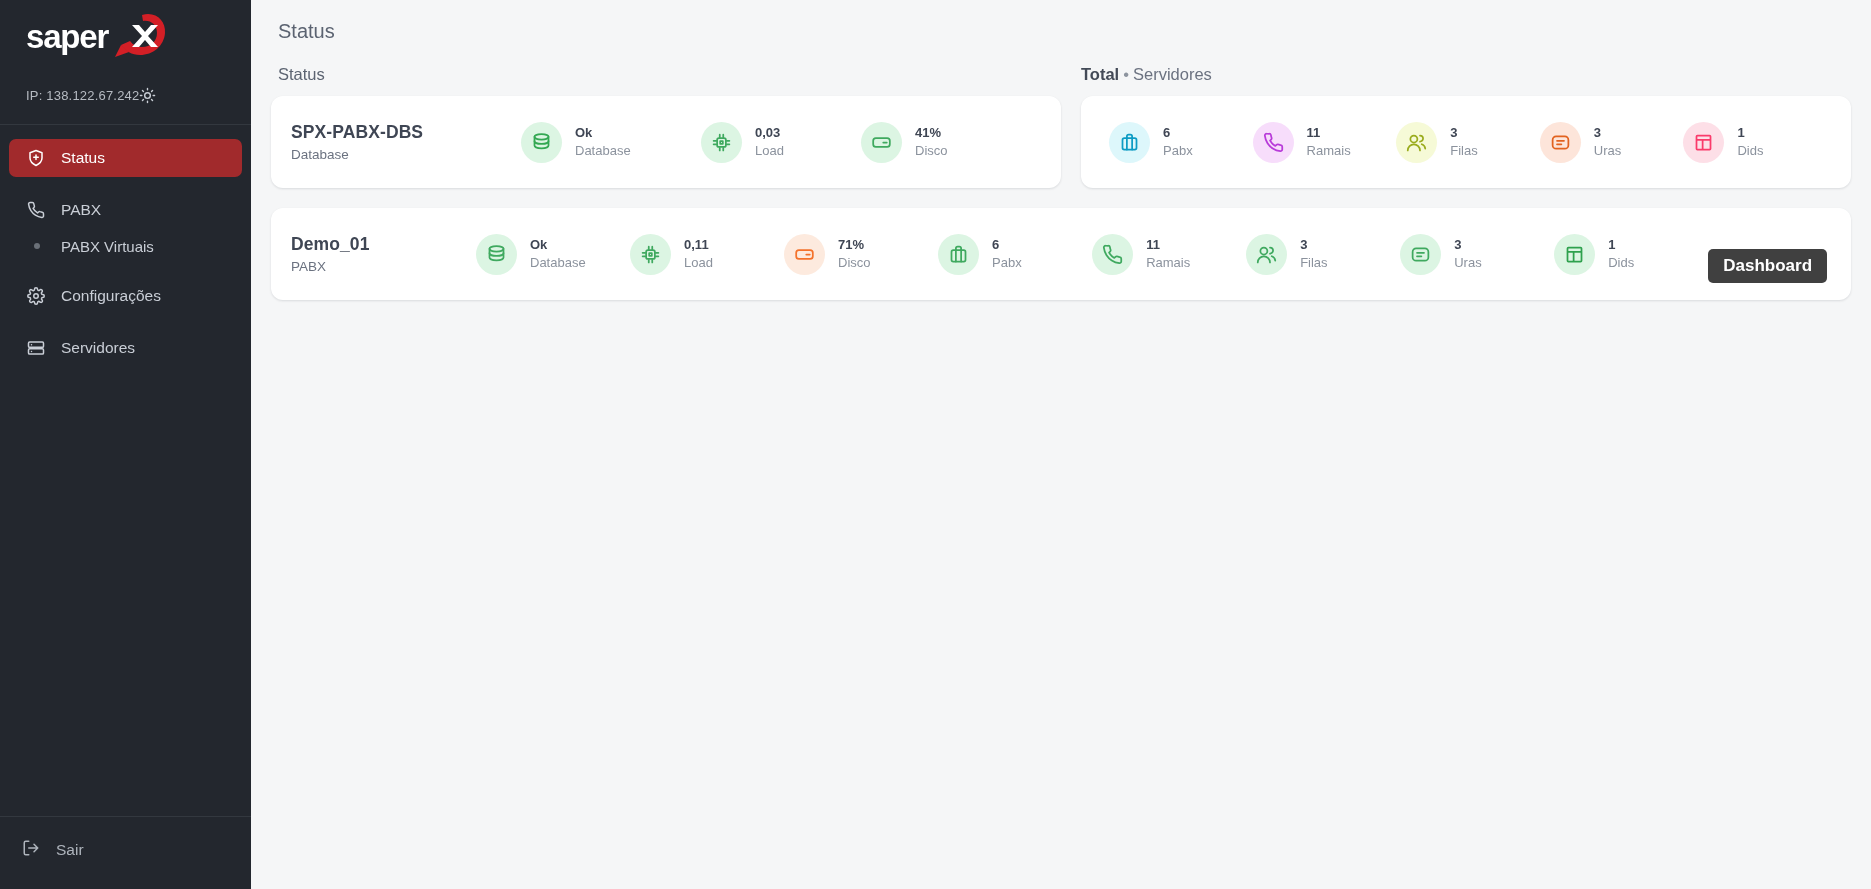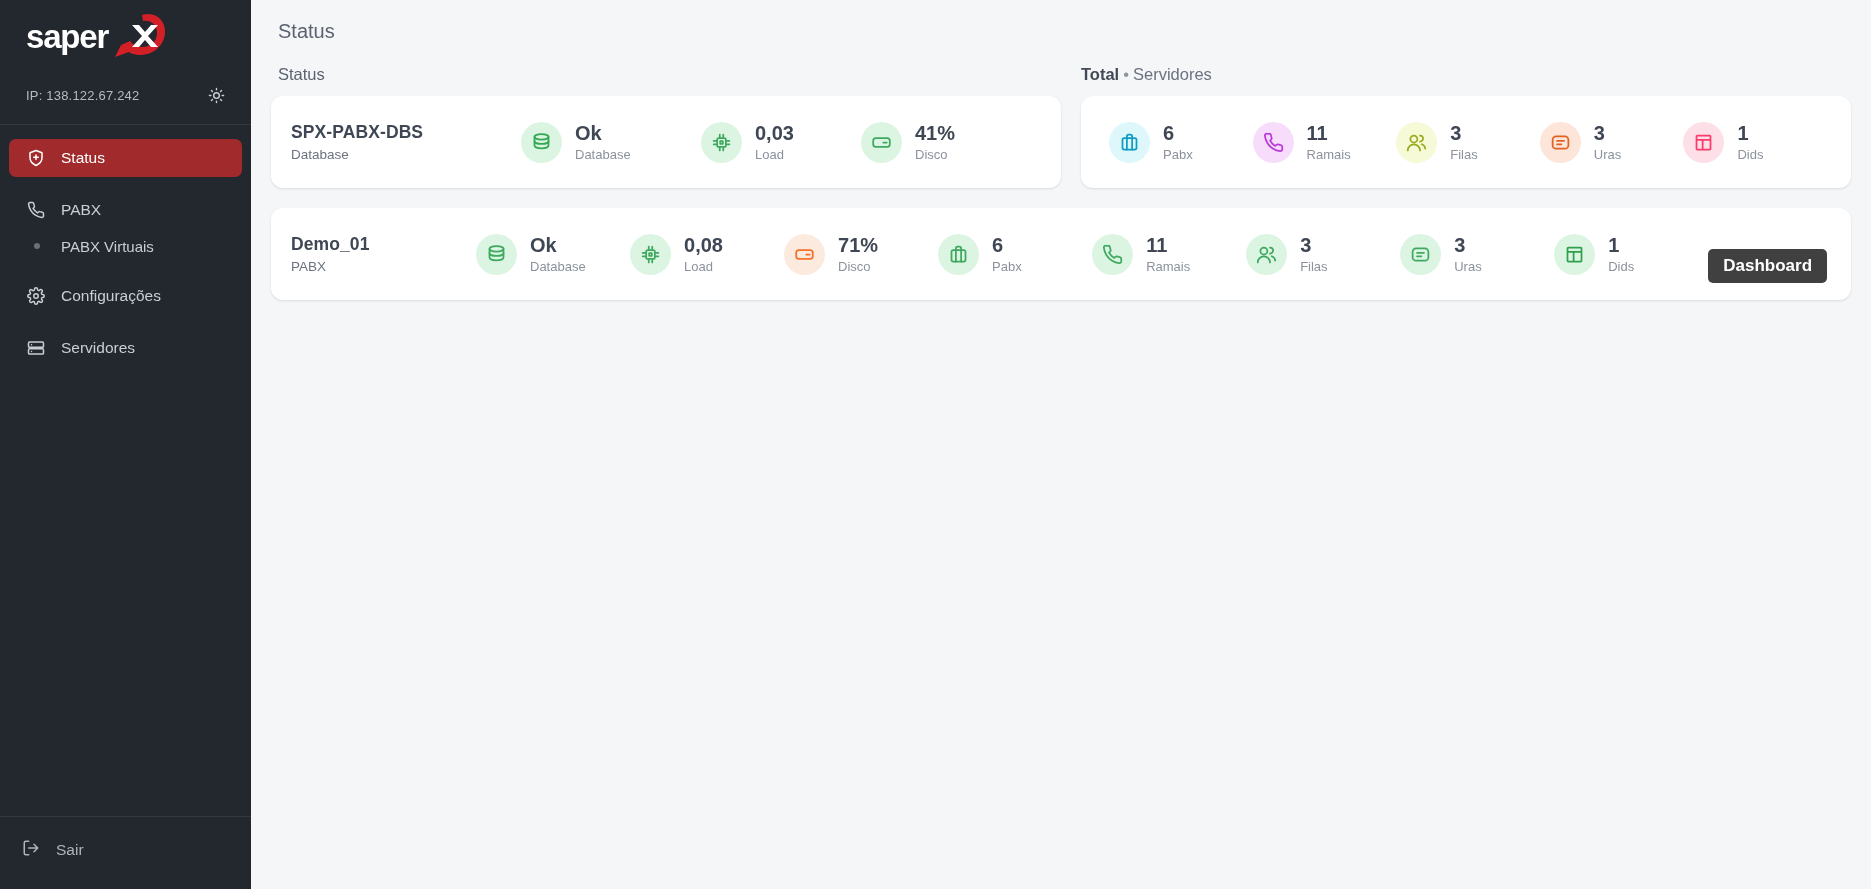--- a/index.html
+++ b/index.html
@@ -24,21 +24,20 @@
   }
   .logo { display: flex; align-items: center; gap: 2px; }
   .logo-text {
     color: #ffffff; font-size: 33px; font-weight: bold;
     letter-spacing: -1.2px; line-height: 1;
   }
   .logo-mark { position: relative; width: 56px; height: 50px; margin-left: 2px; }
 
   .ip-row {
     height: 46px; display: flex; align-items: center;
-    justify-content: space-between;
     padding: 0 26px 0 26px;
   }
   .ip-text { color: #b6bbc2; font-size: 13px; letter-spacing: .2px; }
   .theme-toggle { cursor: pointer; line-height: 0; }
 
   .divider-top { height: 1px; background: #33383f; margin: 6px 0 0 0; }
 
   .nav { padding-top: 14px; flex: 1; }
   .nav-item {
     display: flex; align-items: center; gap: 16px;
@@ -93,21 +92,21 @@
 
   .host-name { color: #3f4654; font-size: 17.5px; font-weight: bold; letter-spacing: .1px; }
   .host-sub { color: #6b7280; font-size: 13.5px; margin-top: 4px; }
 
   .metric { display: flex; align-items: center; gap: 13px; }
   .badge {
     width: 41px; height: 41px; border-radius: 50%;
     display: flex; align-items: center; justify-content: center;
     flex-shrink: 0;
   }
-  .m-val { color: #3f4654; font-size: 20px; font-weight: bold; line-height: 1.15; }
+  .m-val { color: #3f4654; font-size: 13px; font-weight: bold; line-height: 1.15; }
   .m-lbl { color: #8b929d; font-size: 13px; margin-top: 2px; }
 
   .btn-dashboard {
     background: #404040; color: #ffffff;
     font-size: 17px; font-weight: bold;
     padding: 7px 15px; border-radius: 5px;
     border: none; cursor: pointer; white-space: nowrap; margin-top: 23px;
   }
 </style>
 </head>
@@ -370,21 +369,21 @@
 
       <div class="metric" style="flex:1">
         <span class="badge" style="background:#dcf5e3">
           <svg width="21" height="21" viewBox="0 0 24 24" fill="none" stroke="#3fa95f" stroke-width="2" stroke-linecap="round" stroke-linejoin="round">
             <rect x="7" y="7" width="10" height="10" rx="2"></rect>
             <rect x="10.5" y="10.5" width="3" height="3"></rect>
             <path d="M10 3v3M14 3v3M10 18v3M14 18v3M3 10h3M3 14h3M18 10h3M18 14h3"></path>
           </svg>
         </span>
         <div>
-          <div class="m-val">0,08</div>
+          <div class="m-val">0,11</div>
           <div class="m-lbl">Load</div>
         </div>
       </div>
 
       <div class="metric" style="flex:1">
         <span class="badge" style="background:#fdeade">
           <svg width="21" height="21" viewBox="0 0 24 24" fill="none" stroke="#f4722b" stroke-width="2" stroke-linecap="round" stroke-linejoin="round">
             <rect x="2.5" y="7" width="19" height="10" rx="3"></rect>
             <path d="M14 12h4"></path>
           </svg>

